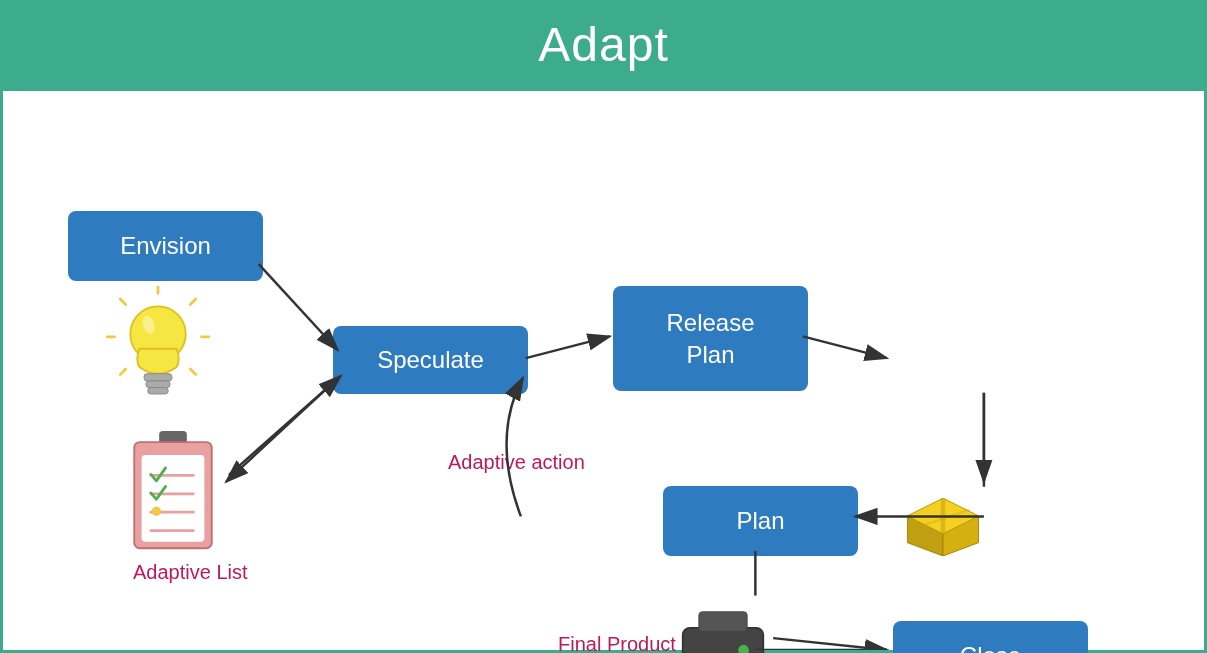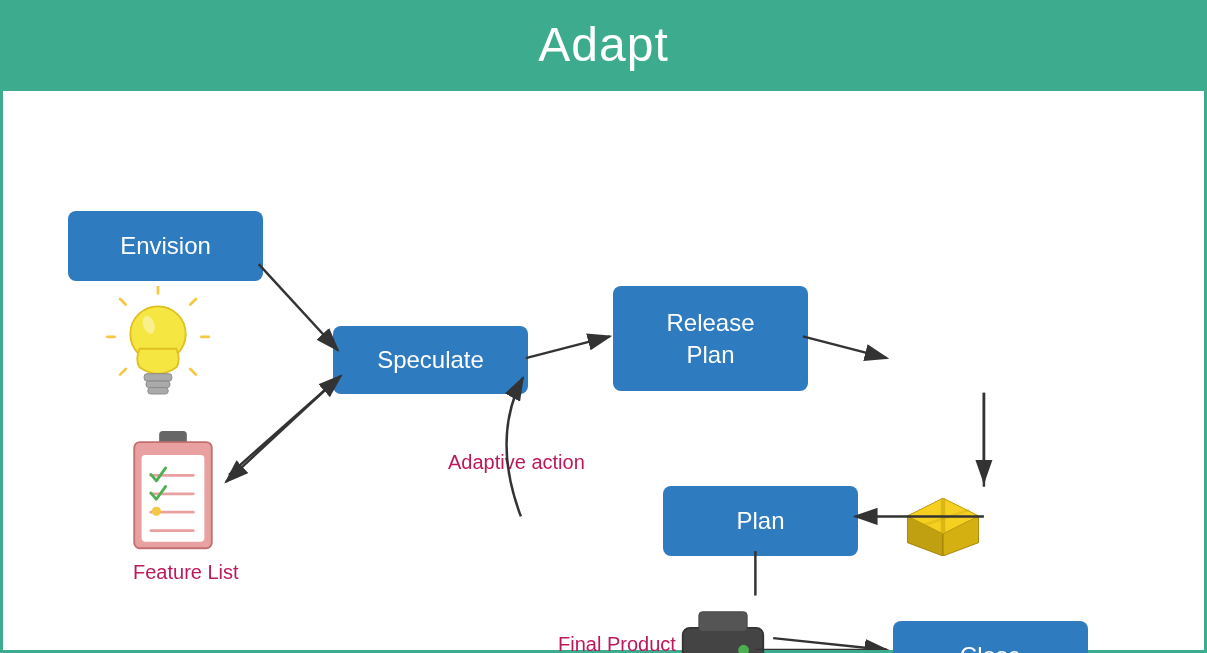--- a/index.html
+++ b/index.html
@@ -192,21 +192,21 @@
 
     <rect x="10" y="30" width="90" height="50" rx="8" fill="#444" stroke="#333" stroke-width="2"></rect>
 
     <rect x="28" y="12" width="54" height="22" rx="4" fill="#555" stroke="#444" stroke-width="1"></rect>
 
     <circle cx="78" cy="55" r="6" fill="#4caf50"></circle>
 
     <rect x="20" y="65" width="70" height="6" rx="2" fill="#333"></rect>
   </svg>
 
-  <div class="label-text" style="left:130px; top:468px; font-size:20px;">Feature
+  <div class="label-text" style="left:130px; top:468px; font-size:20px;">Adaptive
 List</div>
 
   <div class="label-text" style="left:445px; top:358px; font-size:20px;">Adaptive
 action</div>
 
   <div class="label-text" style="left:555px; top:540px; font-size:20px;">Final
 Product</div>
 
 
   <svg class="arrows-layer" viewBox="0 0 1207 565" xmlns="http://www.w3.org/2000/svg">

